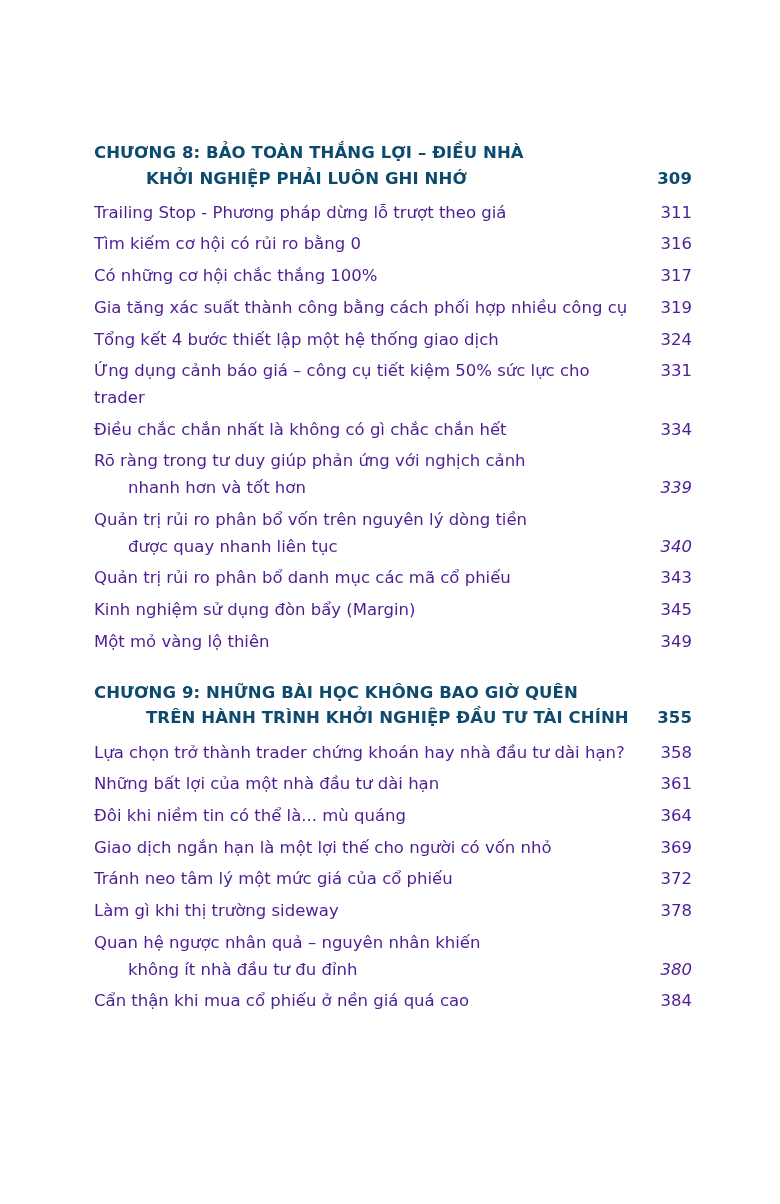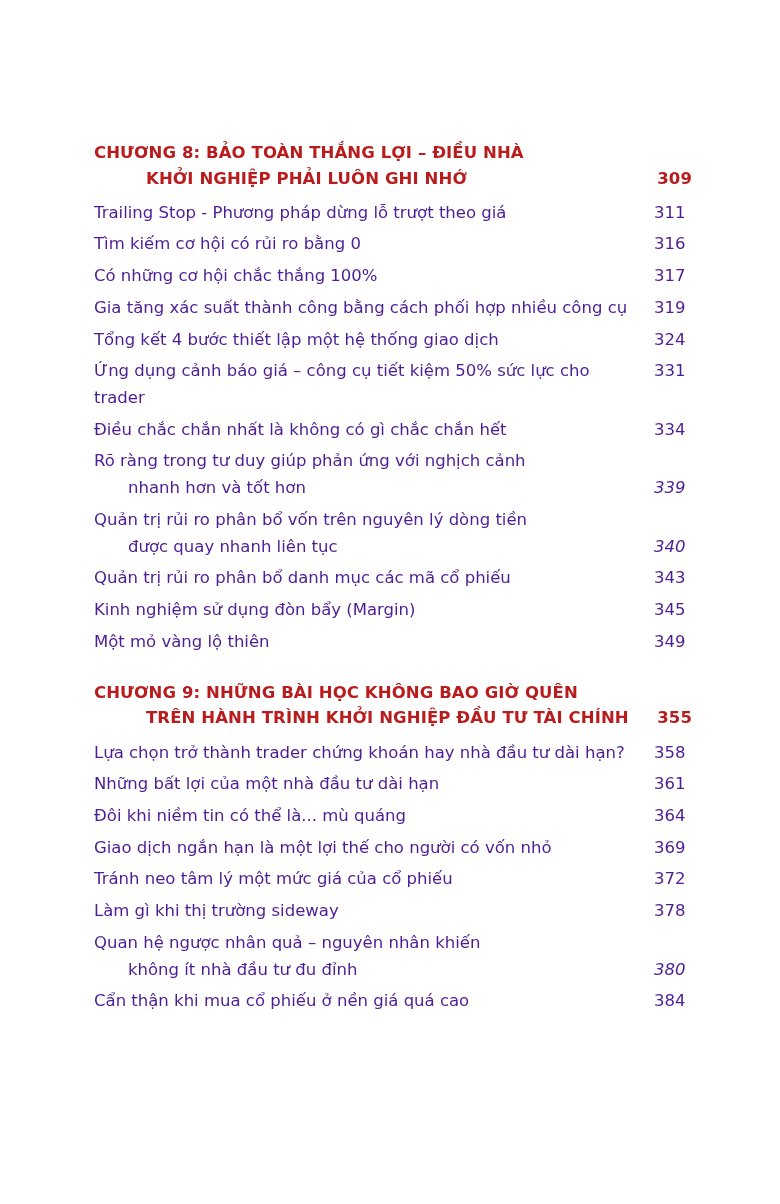--- a/index.html
+++ b/index.html
@@ -27,21 +27,21 @@
     width: 100%;
   }
   
   .chapter {
     margin-bottom: 6px;
   }
   .chapter-line {
     display: flex;
     align-items: baseline;
     justify-content: space-between;
-    color: #b91c1c;
+    color: #0c4a6e;
     font-weight: bold;
     font-size: 16.5px;
     letter-spacing: 0.1px;
     line-height: 1.55;
   }
   .chapter-line .txt {
     flex: 1 1 auto;
     padding-right: 14px;
     white-space: nowrap;
   }
@@ -68,20 +68,21 @@
     flex: 1 1 auto;
     padding-right: 12px;
   }
   .entry .title .l2 {
     display: block;
     padding-left: 34px;
   }
   .entry .pg {
     flex: 0 0 auto;
     width: 38px;
+    text-align: right;
     white-space: nowrap;
   }
   .entry.two-line .pg {
     align-self: flex-end;
     font-style: italic;
   }
   .chapter-gap {
     height: 22px;
   }
 </style>

